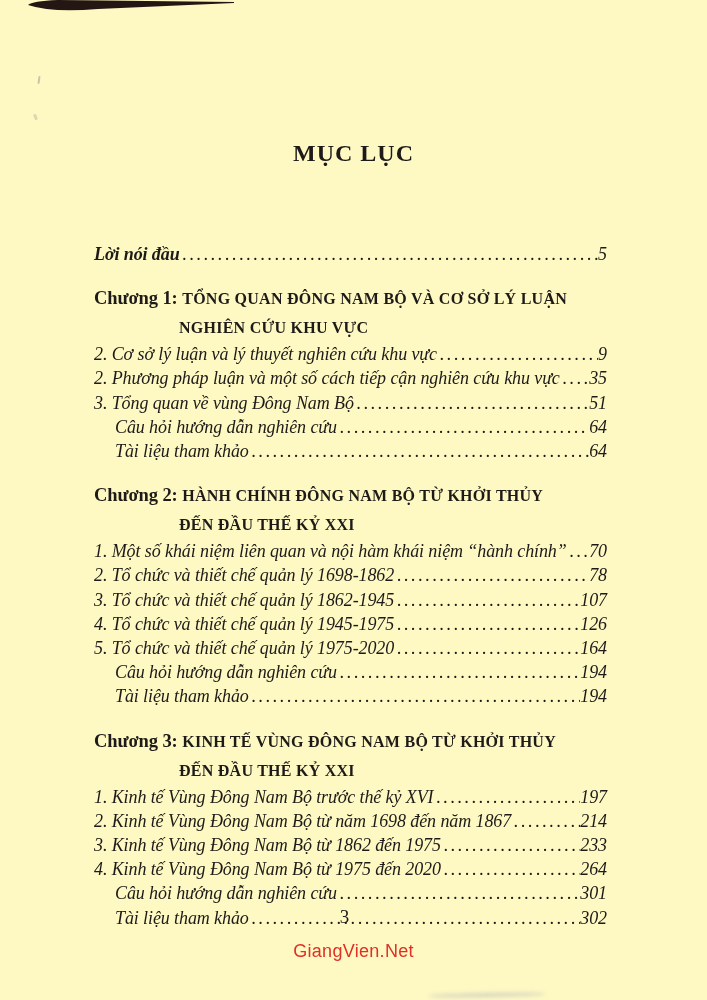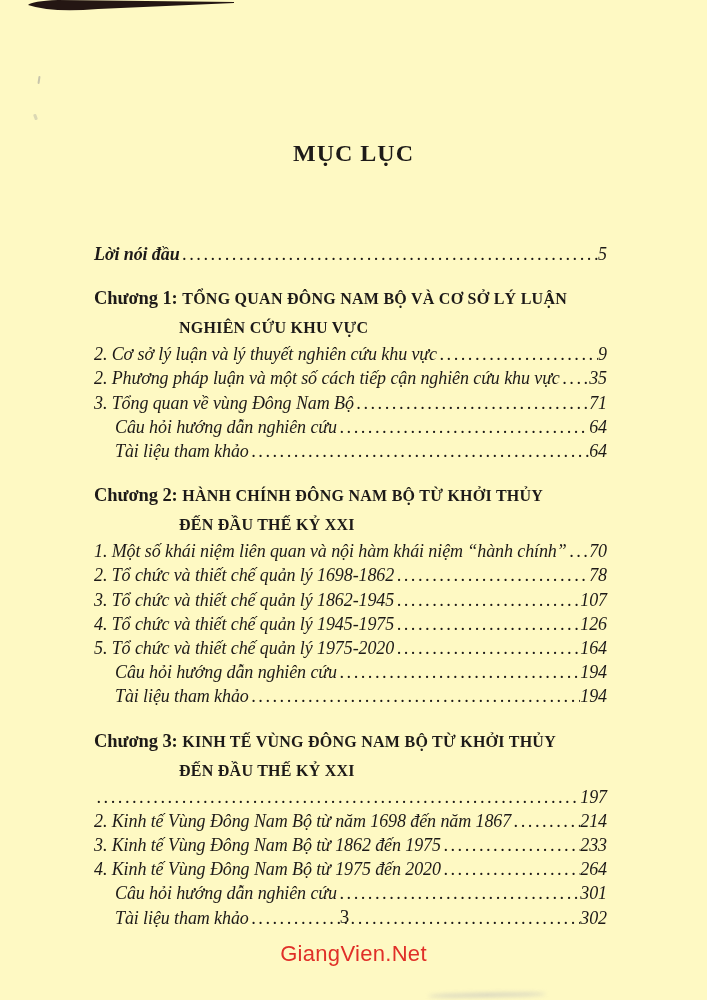--- a/index.html
+++ b/index.html
@@ -83,21 +83,21 @@
   
   .folio {
     position: absolute; top: 906px; left: 0; right: 18px;
     text-align: center;
     font-size: 19px;
   }
   .watermark {
     position: absolute; top: 941px; left: 0; right: 0;
     text-align: center;
     font-family: "Liberation Sans", sans-serif;
-    font-size: 22px;
+    font-size: 18px;
     letter-spacing: 0.3px;
   }
 </style>
 </head>
 <body>
 
 <div class="page" style="background: #fef9c3; color: rgb(29, 26, 24);">
 
   <svg class="spine-shadow" width="260" height="16" viewBox="0 0 260 16">
     <path d="M28,5 Q32,1 58,0 L234,2 L234,3 L98,9 Q52,13 28,5 Z" fill="#241613"></path>
@@ -121,21 +121,21 @@
         <span class="pg">9</span>
       </div>
       <div class="row">
         <span class="label">2. Phương pháp luận và một số cách tiếp cận nghiên cứu khu vực</span>
         <span class="dots"></span>
         <span class="pg">35</span>
       </div>
       <div class="row">
         <span class="label">3. Tổng quan về vùng Đông Nam Bộ</span>
         <span class="dots"></span>
-        <span class="pg">71</span>
+        <span class="pg">51</span>
       </div>
       <div class="row sub">
         <span class="label">Câu hỏi hướng dẫn nghiên cứu</span>
         <span class="dots"></span>
         <span class="pg">64</span>
       </div>
       <div class="row sub">
         <span class="label">Tài liệu tham khảo</span>
         <span class="dots"></span>
         <span class="pg">64</span>
@@ -171,20 +171,21 @@
         <span class="dots"></span>
         <span class="pg">194</span>
       </div>
       <div class="row sub">
         <span class="label">Tài liệu tham khảo</span>
         <span class="dots"></span>
         <span class="pg">194</span>
       </div>
       <div class="chapter"><span class="prefix">Chương 3: </span><span class="caps">KINH TẾ VÙNG ĐÔNG NAM BỘ TỪ KHỞI THỦY<br>ĐẾN ĐẦU THẾ KỶ XXI</span></div>
       <div class="row">
+        <span class="label">1. Kinh tế Vùng Đông Nam Bộ trước thế kỷ XVI</span>
         <span class="dots"></span>
         <span class="pg">197</span>
       </div>
       <div class="row">
         <span class="label">2. Kinh tế Vùng Đông Nam Bộ từ năm 1698 đến năm 1867</span>
         <span class="dots"></span>
         <span class="pg">214</span>
       </div>
       <div class="row">
         <span class="label">3. Kinh tế Vùng Đông Nam Bộ từ 1862 đến 1975</span>

